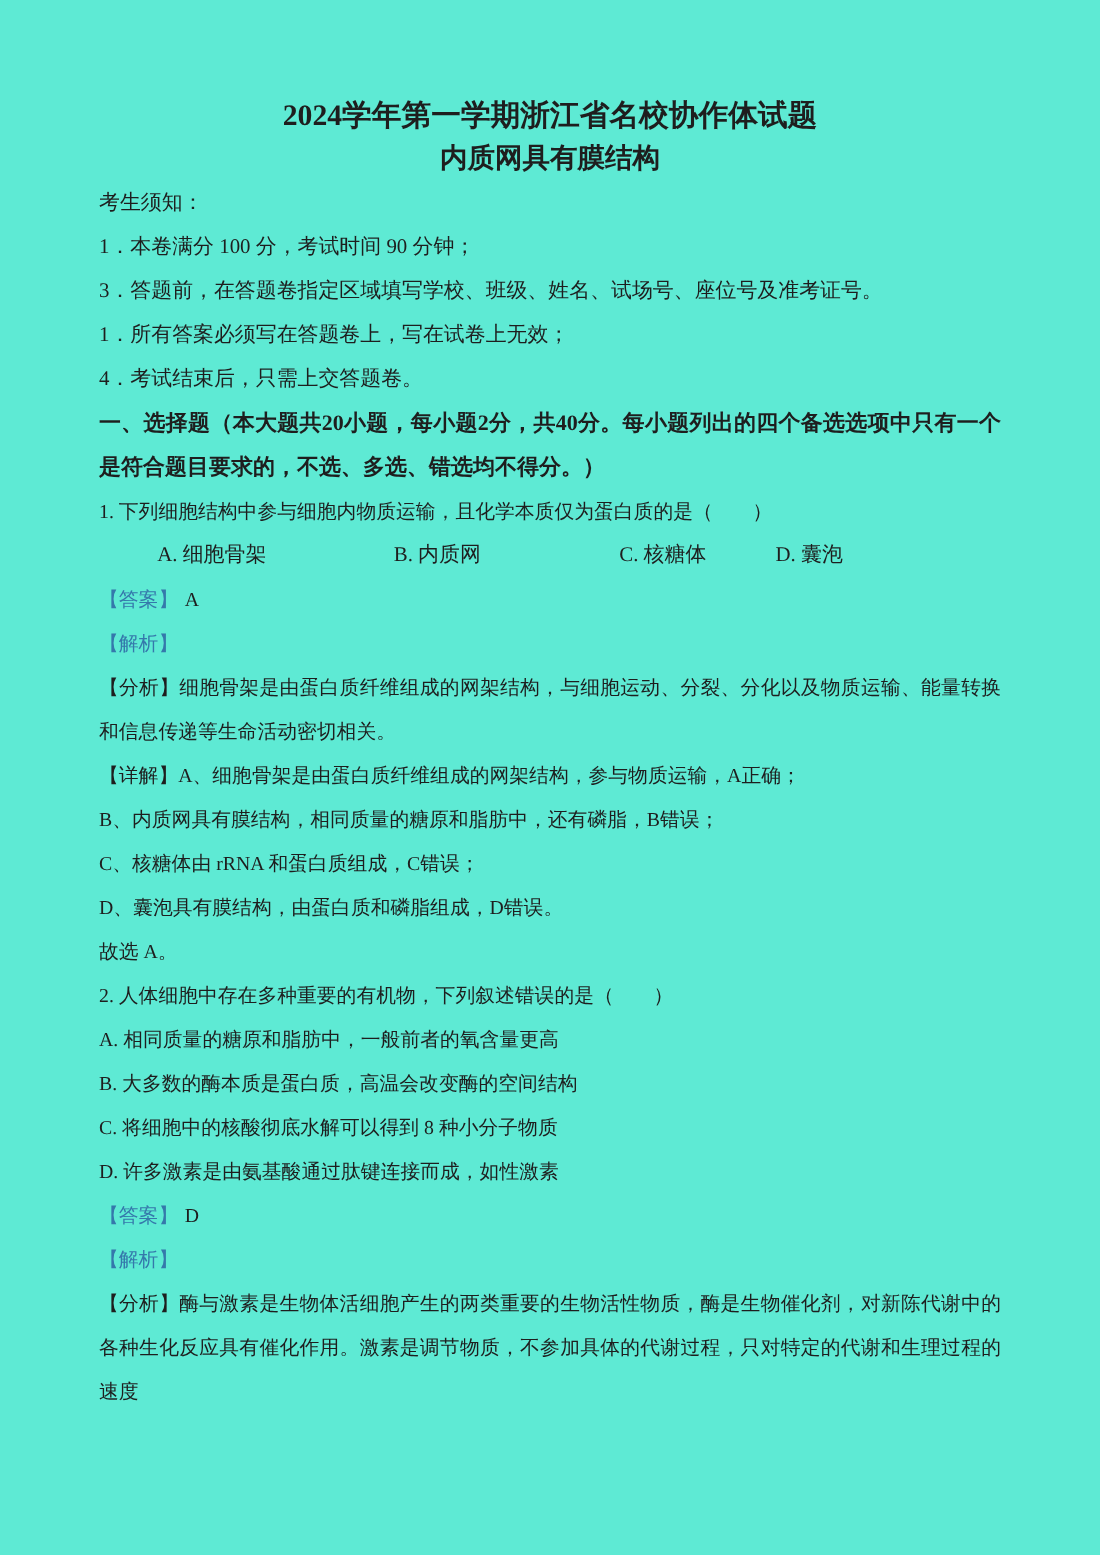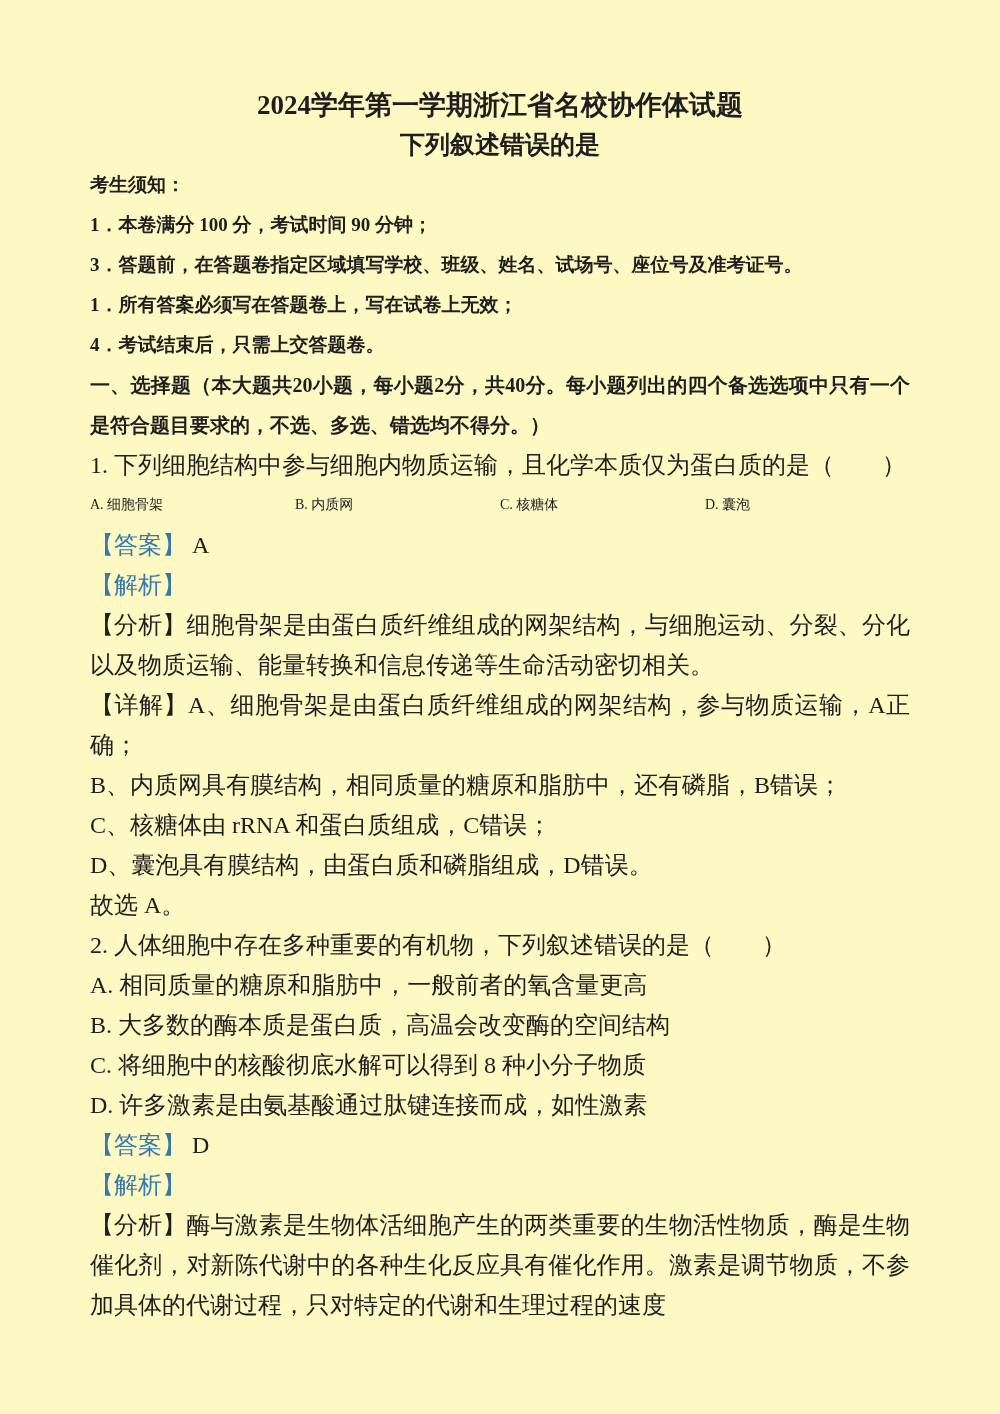--- a/index.html
+++ b/index.html
@@ -5,73 +5,74 @@
   * { margin: 0; padding: 0; box-sizing: border-box; }
   html, body {
     width: 1000px;
     background: #fbfbfb;
     font-family: "Liberation Serif", "DejaVu Serif", serif;
     color: #1e1e1e;
   }
   .page {
     width: 1000px;
     height: 1414px;
-    background: #fef9c3;
+    background: #5eead4;
     padding: 85px 90px 0 90px;
     overflow: hidden;
   }
   .line {
     line-height: 40px;
-    font-size: 24px;
+    font-size: 18px;
     text-align: left;
   }
   .title-main {
     font-size: 27px;
     font-weight: bold;
     text-align: center;
     line-height: 40px;
   }
   .title-sub {
     font-size: 25px;
     font-weight: bold;
     text-align: center;
     line-height: 40px;
   }
-  .bold { font-weight: bold; }
+  .bold { font-weight: normal; }
   .notice-item { font-size: 19px; }
   .section-heading {
     font-size: 21px;
     font-weight: bold;
     text-align: center;
     line-height: 40px;
   }
   .intro {
     font-size: 20px;
     font-weight: bold;
     text-align: justify;
     line-height: 40px;
   }
   .justify { text-align: justify; }
   .options-row {
     display: flex;
     line-height: 40px;
-    font-size: 14px;
+    font-size: 19px;
+    text-align: center;
   }
   .options-row .opt { width: 205px; }
   .options-row .opt:last-child { width: auto; }
   .blue-label { color: #3578ab; }
   .answer-value { margin-left: 6px; }
 </style>
 </head>
 <body>
 
 <div class="page">
 
   <div class="title-main">2024学年第一学期浙江省名校协作体试题</div>
-  <div class="title-sub">下列叙述错误的是</div>
+  <div class="title-sub">内质网具有膜结构</div>
 
   <div class="line bold notice-item">考生须知：</div>
   <div class="line bold notice-item">1．本卷满分 100 分，考试时间 90 分钟；</div>
   <div class="line bold notice-item">3．答题前，在答题卷指定区域填写学校、班级、姓名、试场号、座位号及准考证号。</div>
   <div class="line bold notice-item">1．所有答案必须写在答题卷上，写在试卷上无效；</div>
   <div class="line bold notice-item">4．考试结束后，只需上交答题卷。</div>
 
   <div class="intro">一、选择题（本大题共20小题，每小题2分，共40分。每小题列出的四个备选选项中只有一个是符合题目要求的，不选、多选、错选均不得分。）</div>
 
   <div class="line">1. 下列细胞结构中参与细胞内物质运输，且化学本质仅为蛋白质的是（　　）</div>

